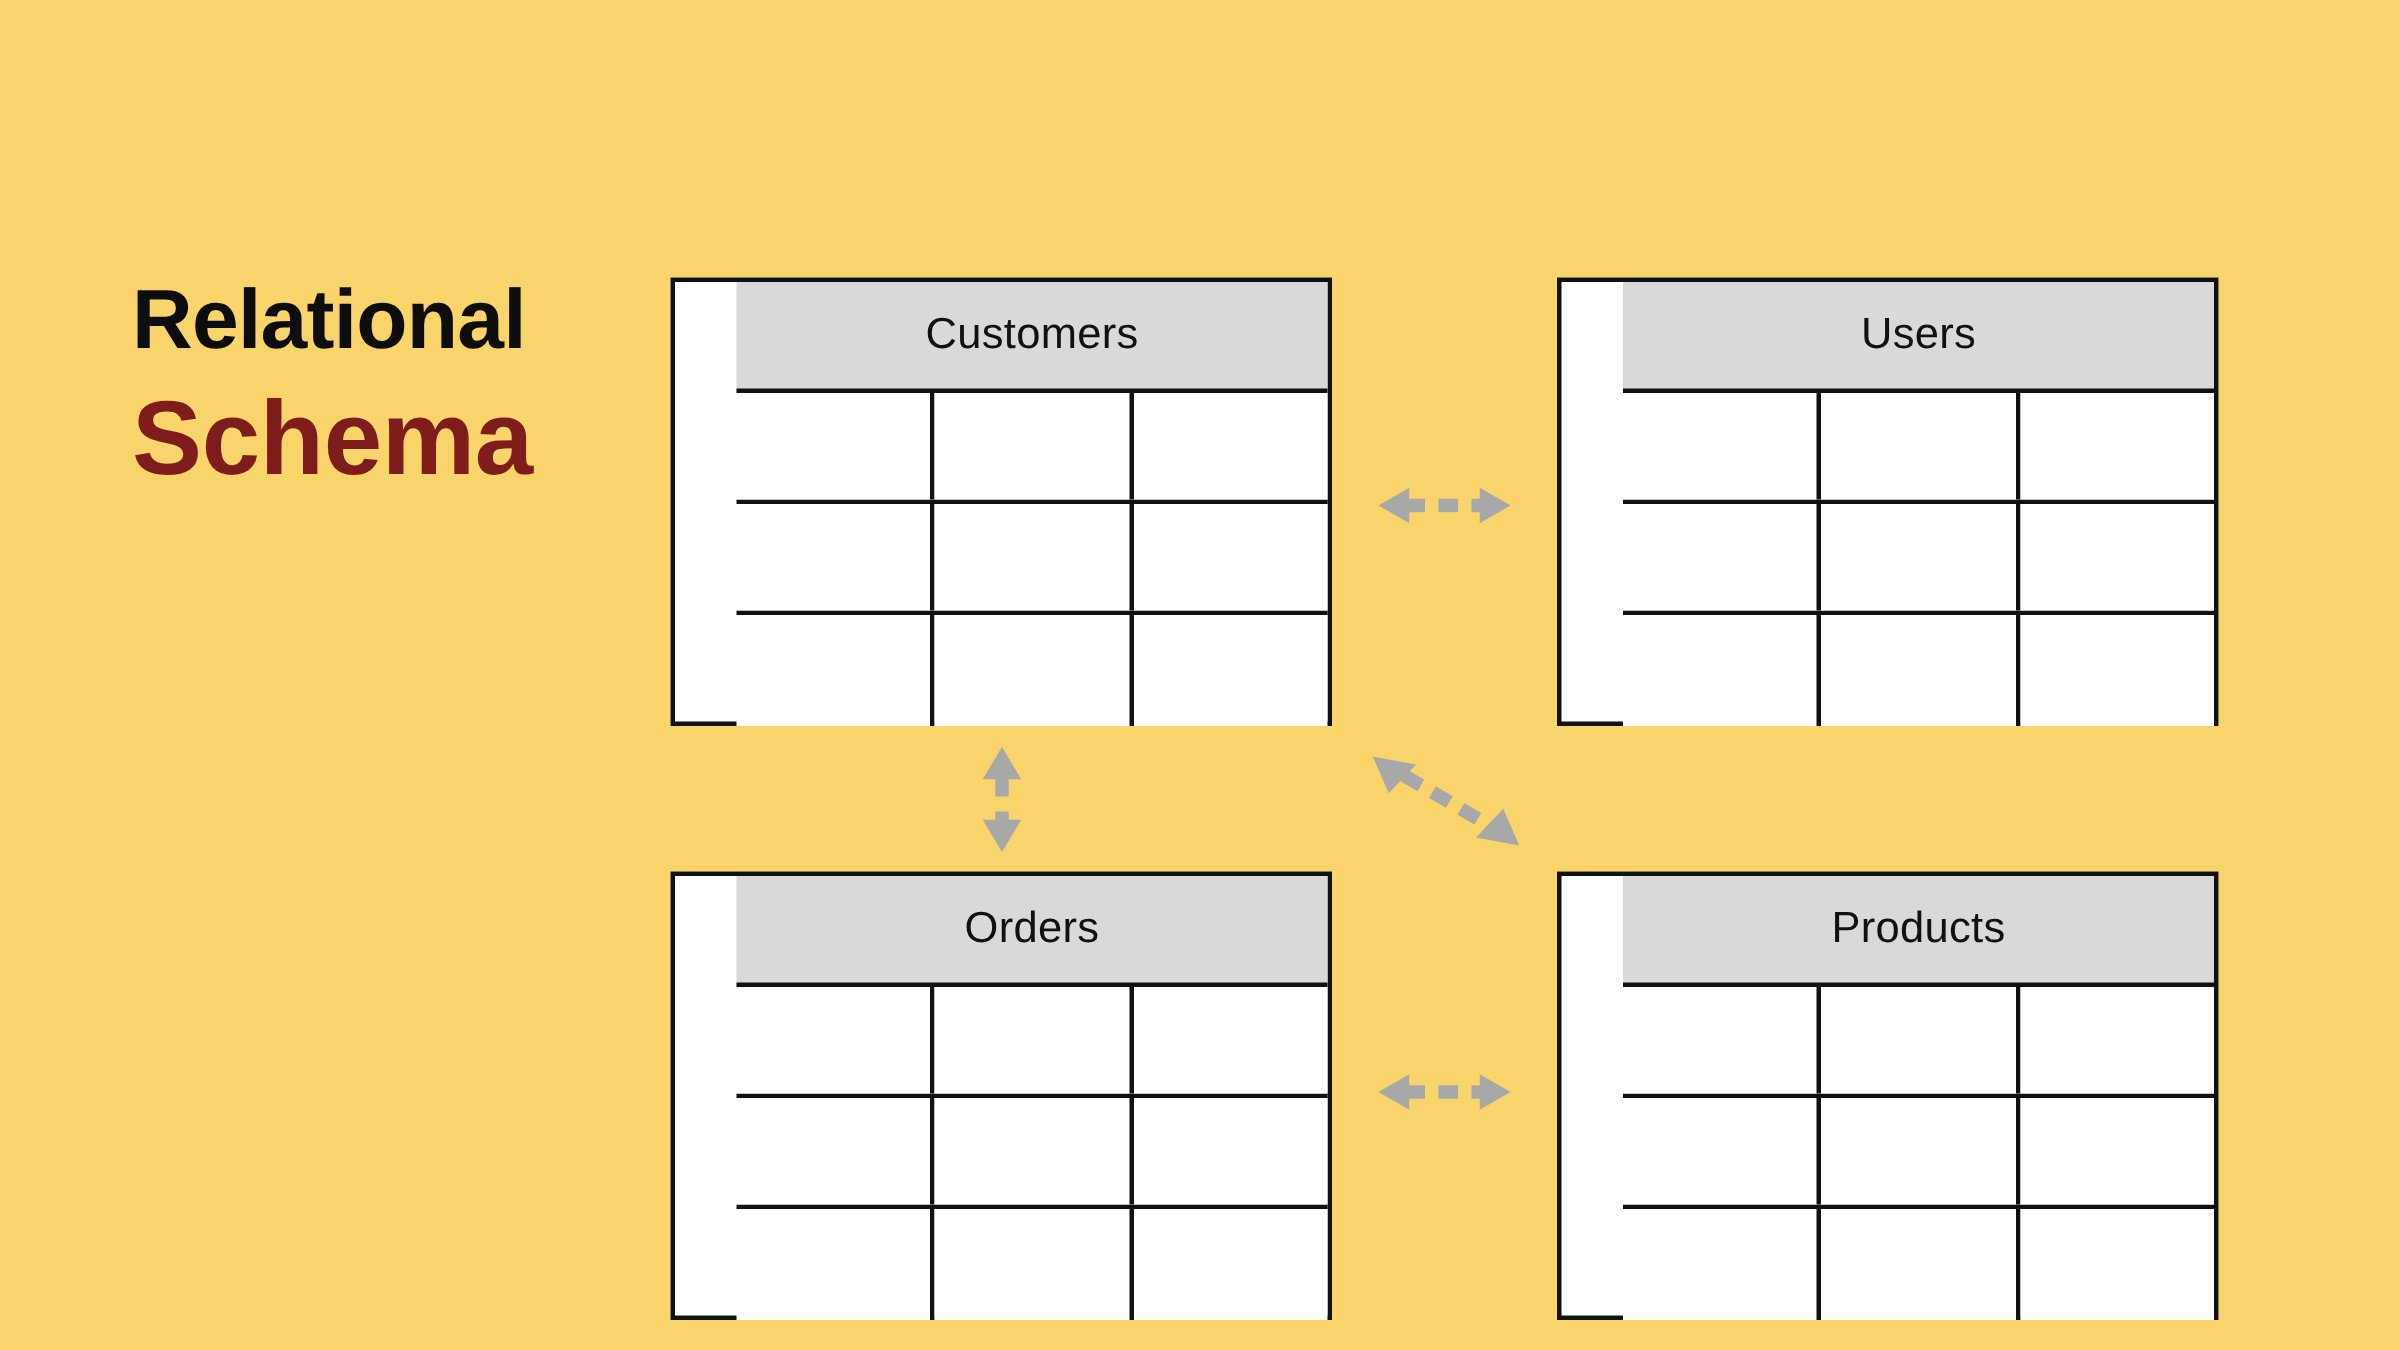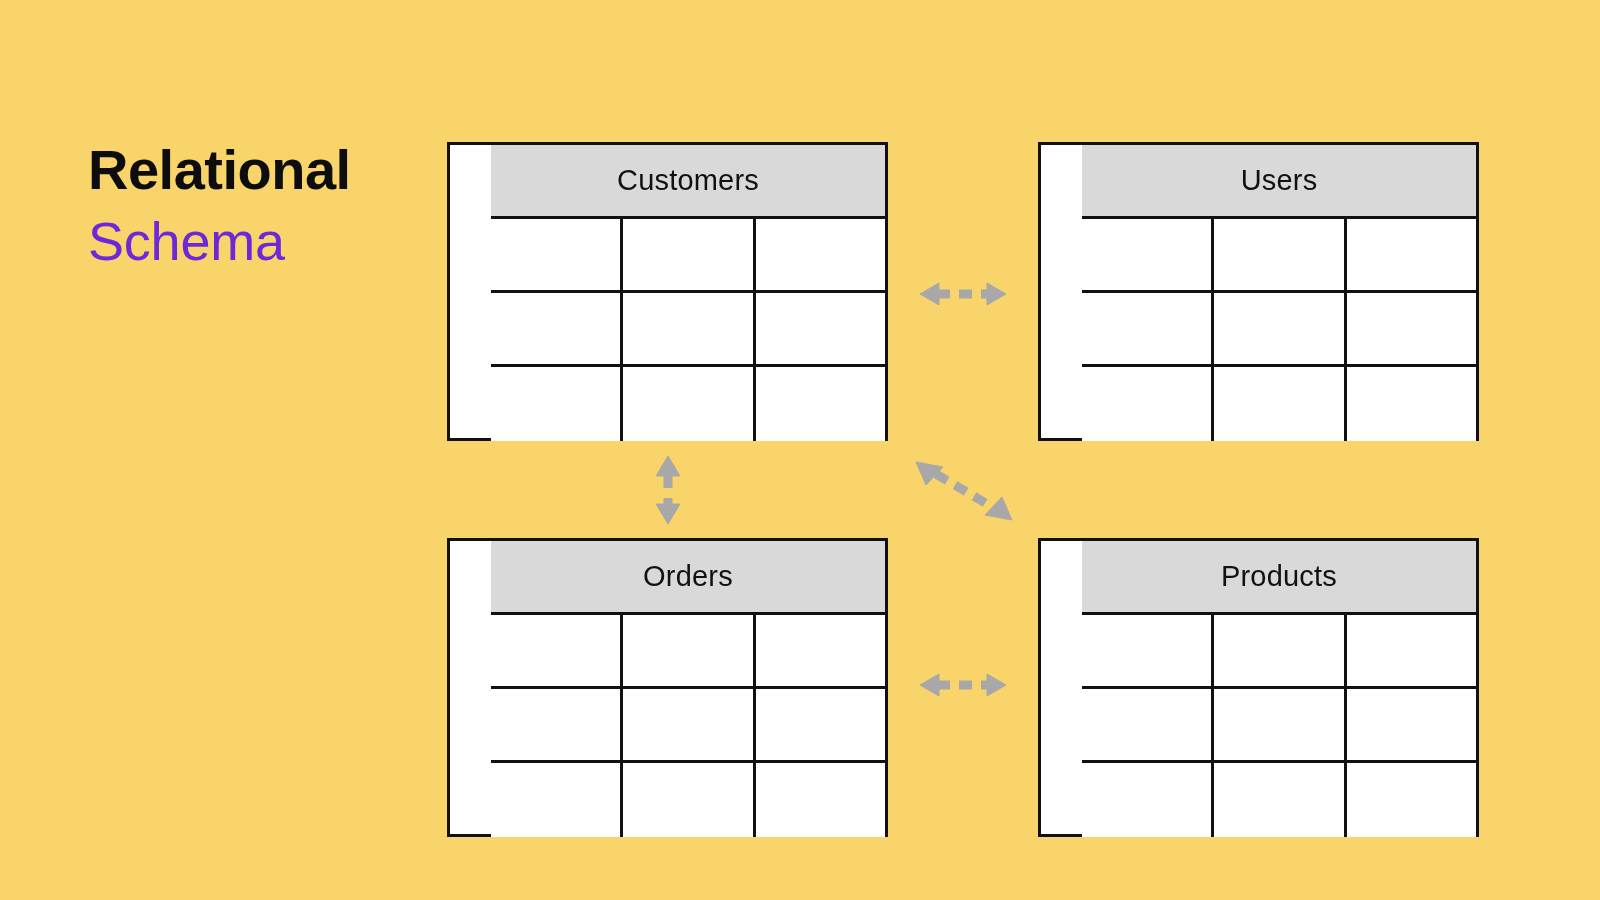--- a/index.html
+++ b/index.html
@@ -11,41 +11,42 @@
     height: 900px;
     background: #f9d46a;
     font-family: "Liberation Sans", sans-serif;
     overflow: hidden;
     position: relative;
   }
 
   .canvas {
     position: absolute;
     inset: 0;
+    margin-top: 43px;
   }
 
   
   .title-block {
     position: absolute;
     left: 88px;
     top: 142px;
     line-height: 1.0;
     user-select: none;
   }
   .title-line1 {
     font-size: 56px;
     font-weight: bold;
     color: #0d0d0d;
     letter-spacing: -0.5px;
     display: block;
   }
   .title-line2 {
-    font-size: 54px;
-    font-weight: normal;
-    color: #6d28d9;
+    font-size: 70px;
+    font-weight: bold;
+    color: #7f1d1d;
     letter-spacing: -0.2px;
     display: block;
     margin-top: 16px;
   }
 
   
   .logo {
     position: absolute;
     left: 89px;
     top: 700px;

